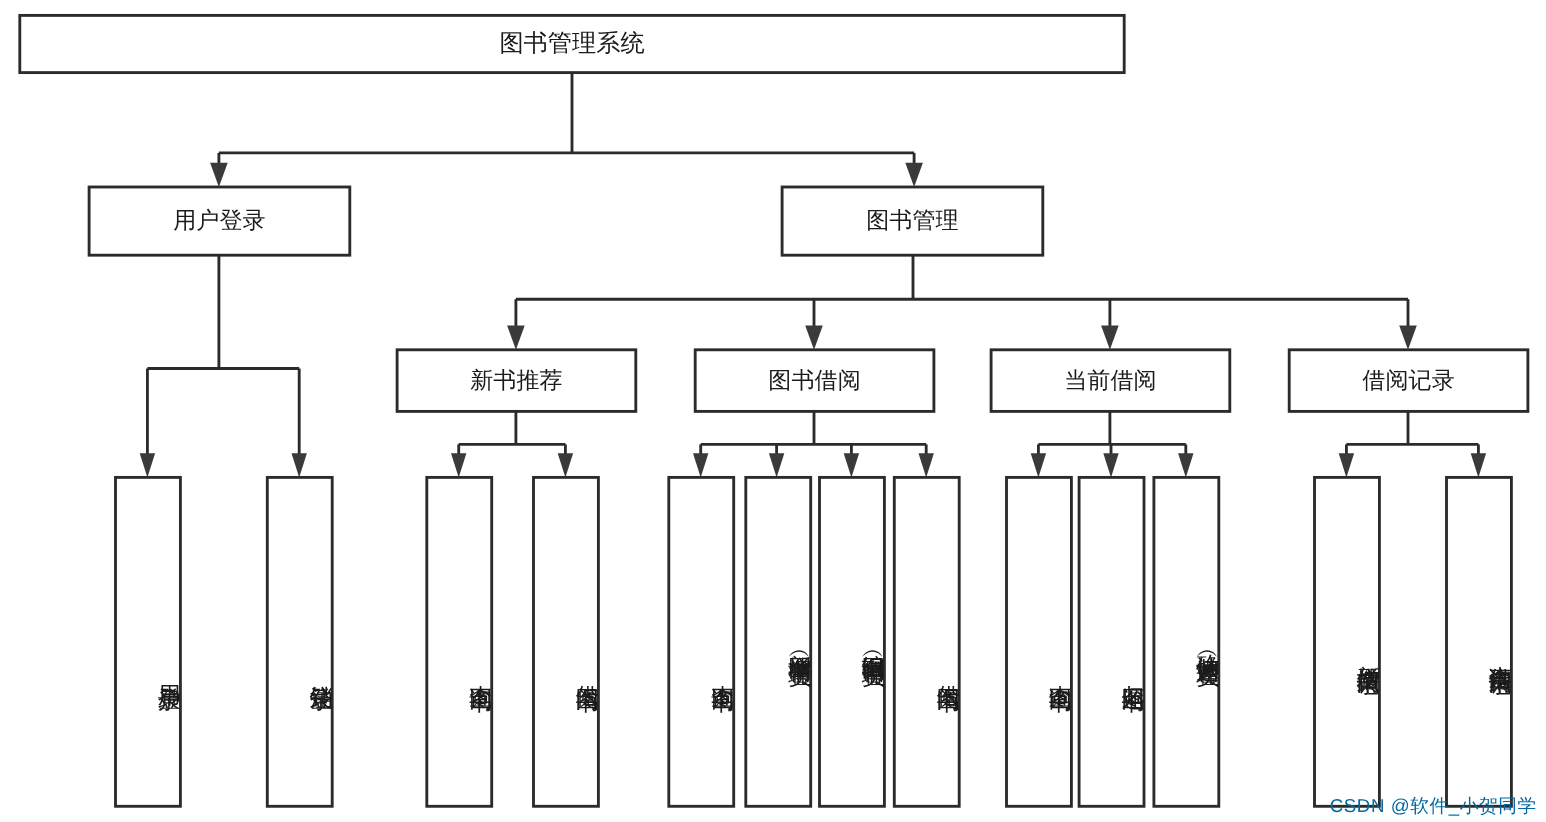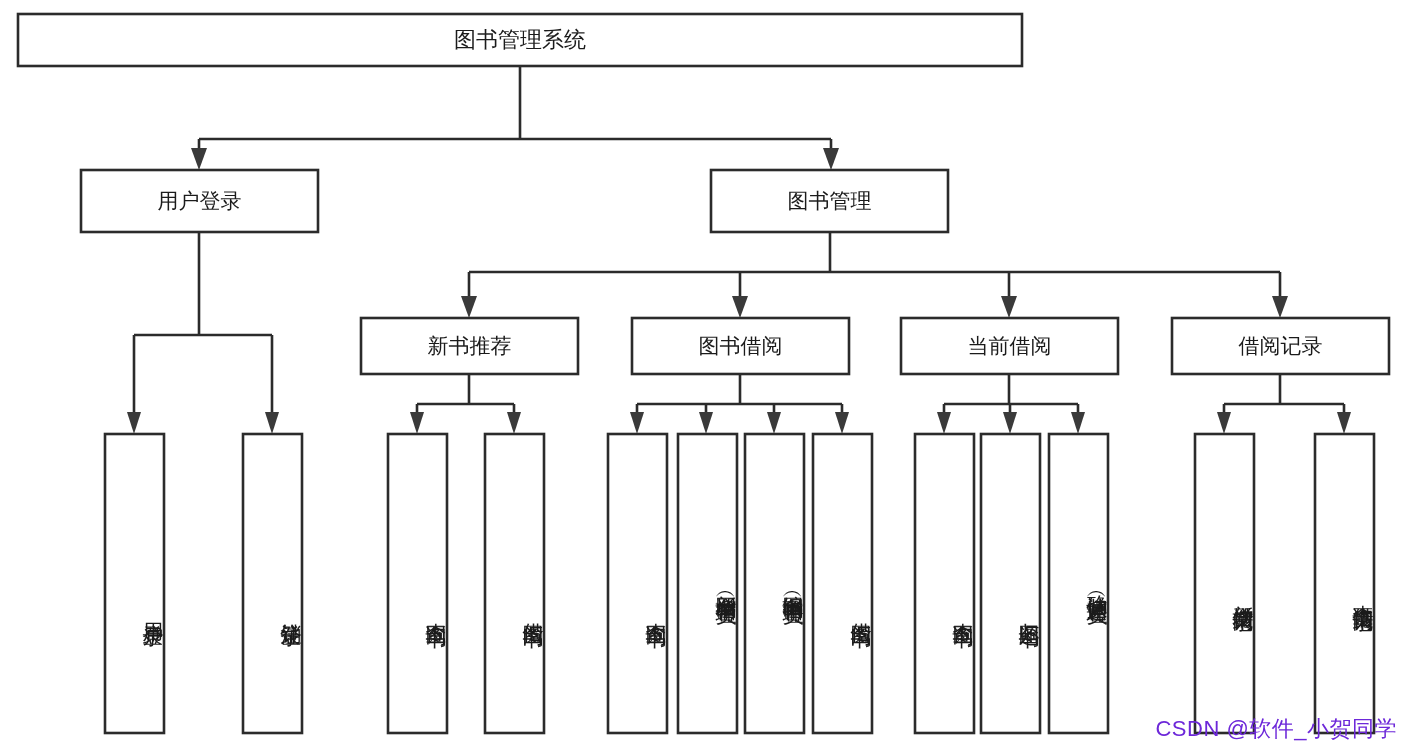--- a/index.html
+++ b/index.html
@@ -66,22 +66,22 @@
     pointer-events: none;
     display: flex;
     align-items: flex-start;
     justify-content: center;
   }
   .watermark {
     position: absolute;
     right: 8px;
     bottom: 3px;
     font-family: "Liberation Sans", "DejaVu Sans", sans-serif;
-    font-size: 22px;
-    color: #6d28d9;
+    font-size: 17px;
+    color: #0369a1;
     letter-spacing: 0.5px;
     white-space: nowrap;
   }
 </style>
 </head>
 <body>
 
 <div id="diagram-root">
 
   <svg id="flow" viewBox="0 0 1405 747">

